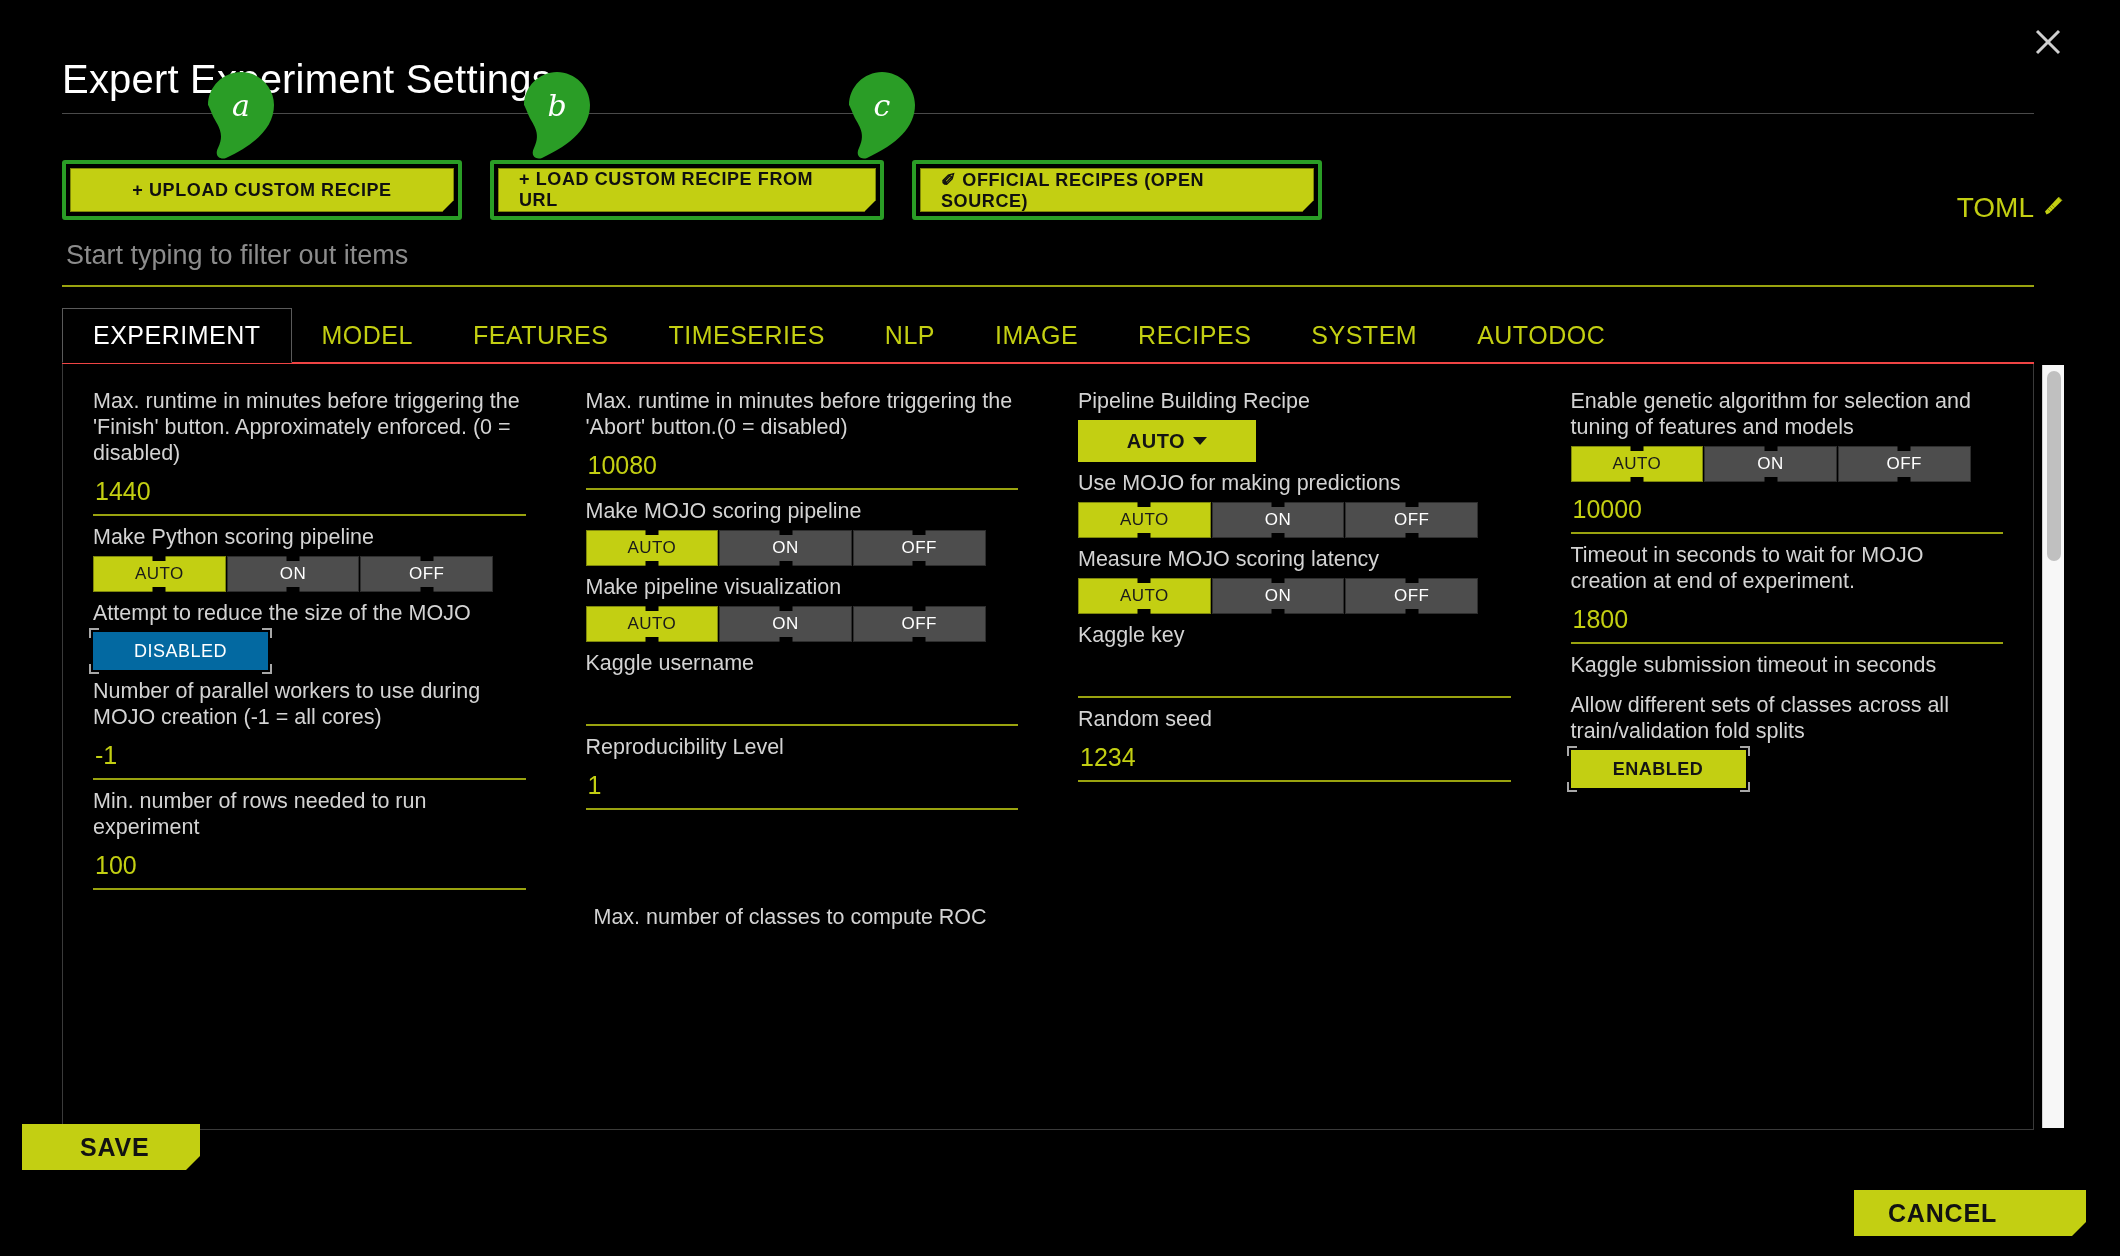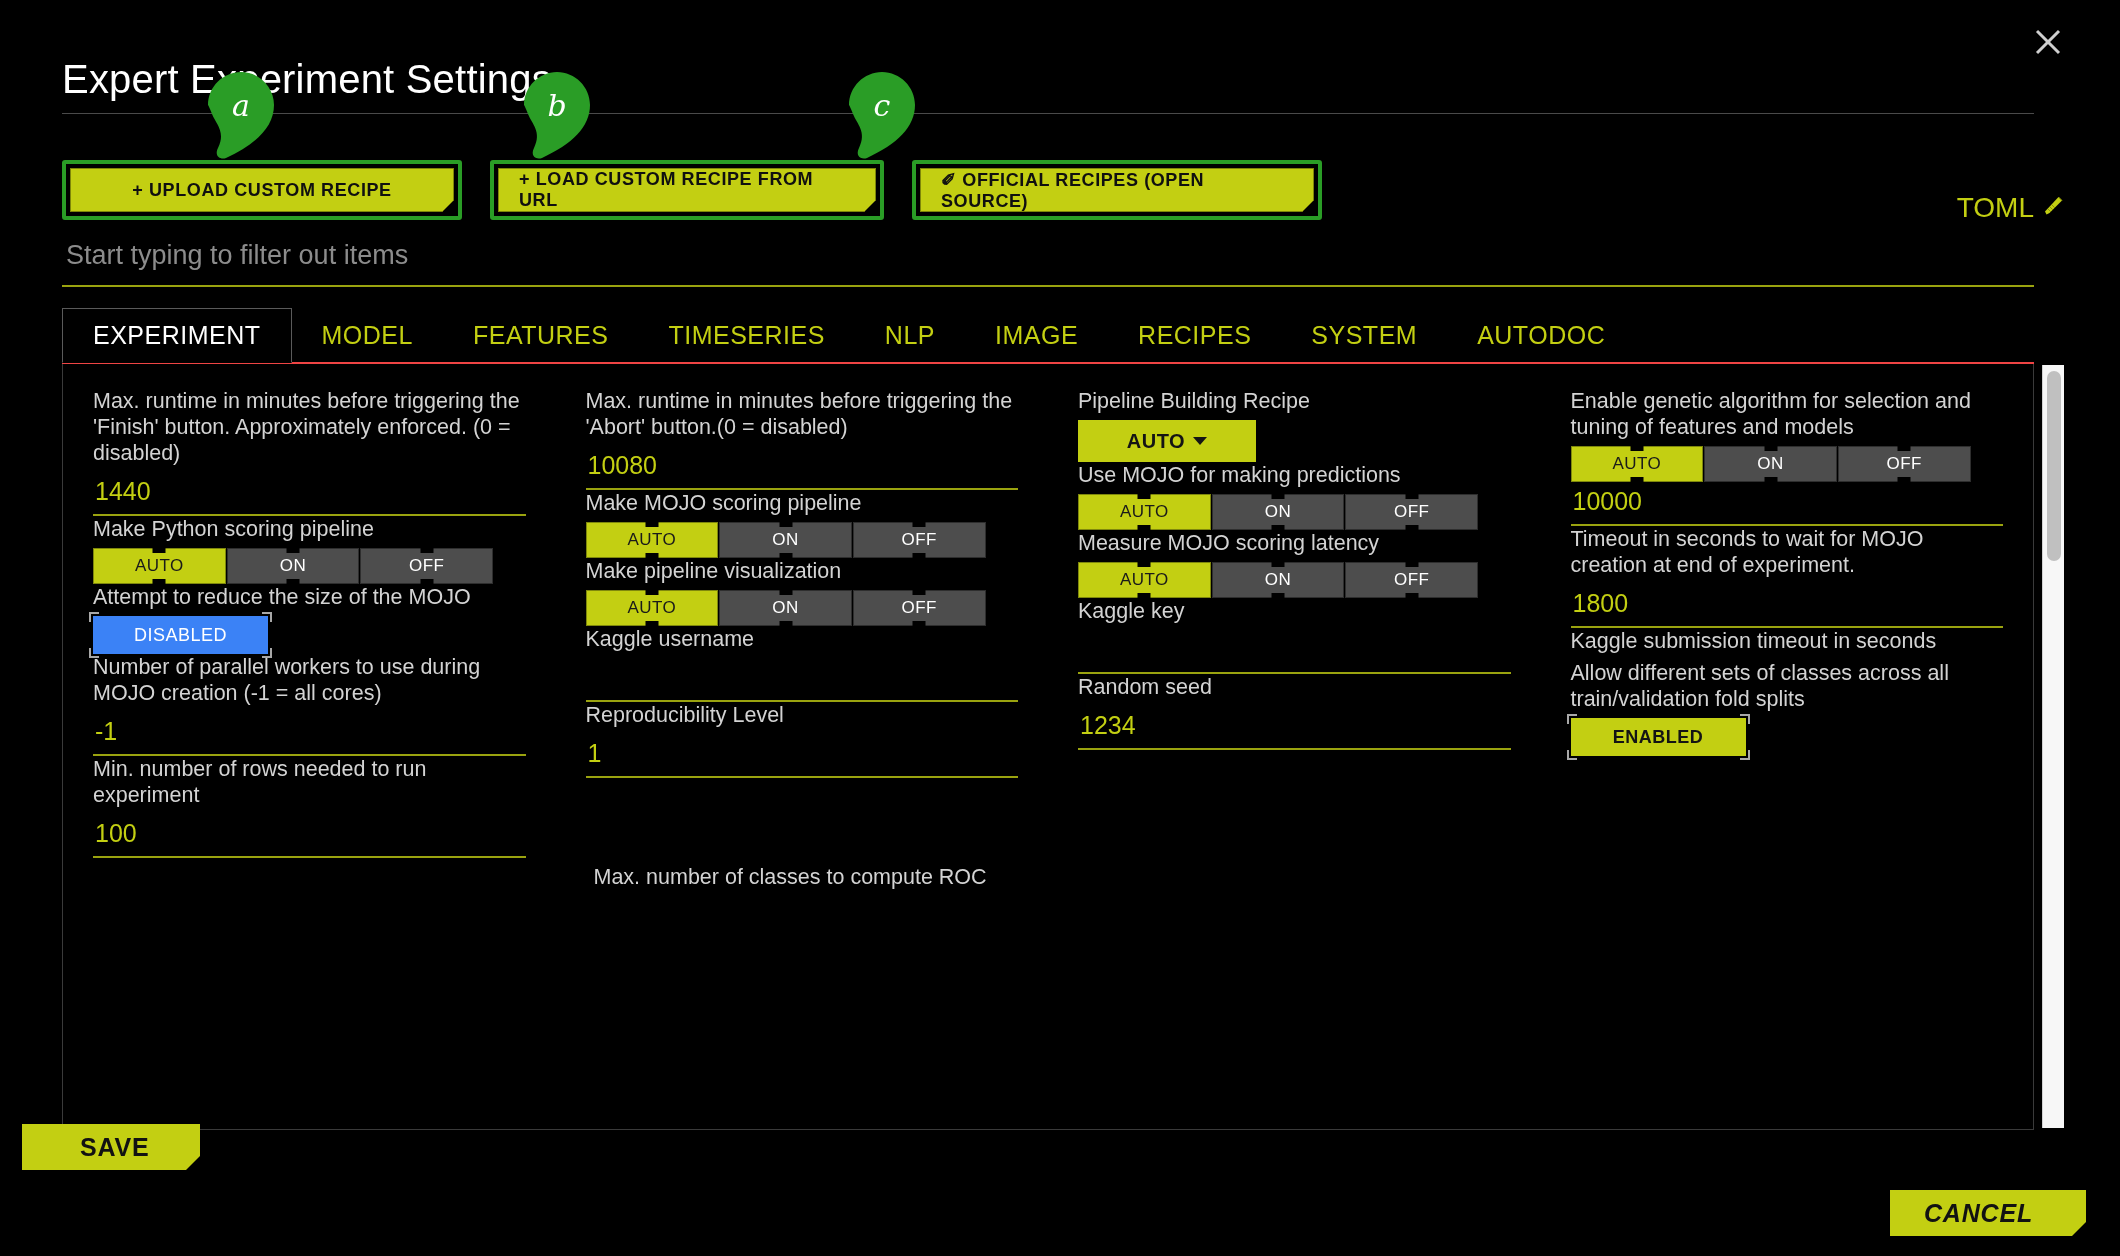--- a/index.html
+++ b/index.html
@@ -147,21 +147,21 @@
   }
   .grid {
     position: relative;
     padding: 24px 30px 0 30px;
     display: grid;
     grid-template-columns: repeat(4, 1fr);
     column-gap: 60px;
   }
   .col { display: flex; flex-direction: column; }
 
-  .field { margin-bottom: 0; }
+  .field { margin-bottom: 8px; }
   .field-label {
     color: #d3d3d3;
     font-size: 21.5px;
     line-height: 26px;
     margin-bottom: 6px;
     min-height: 26px;
   }
   .field-label.two-line { min-height: 52px; }
   .field-label.three-line { min-height: 78px; }
 
@@ -216,21 +216,21 @@
   
   .pill {
     position: relative;
     display: inline-flex; align-items: center; justify-content: center;
     min-width: 175px;
     height: 38px;
     padding: 0 18px;
     font-size: 18px; letter-spacing: .5px;
     cursor: pointer;
   }
-  .pill.disabled { background: #3b82f6; color: #ffffff; }
+  .pill.disabled { background: #0369a1; color: #ffffff; }
   .pill.enabled  { background: #c3cf12; color: #141414; font-weight: 700; }
   .pill .corner {
     position: absolute;
     width: 10px; height: 10px;
     border-color: #a8a8a8;
     border-style: solid;
     border-width: 0;
   }
   .pill .c-tl { left: -4px; top: -4px; border-left-width: 2px; border-top-width: 2px; }
   .pill .c-tr { right: -4px; top: -4px; border-right-width: 2px; border-top-width: 2px; }
@@ -291,21 +291,21 @@
     position: absolute;
     height: 46px;
     display: flex; align-items: center;
     background: #c3cf12;
     color: #121212;
     font-size: 25px; font-weight: 700; letter-spacing: .8px;
     cursor: pointer;
     clip-path: polygon(0 0, 100% 0, 100% calc(100% - 14px), calc(100% - 14px) 100%, 0 100%);
   }
   #save-btn  { left: 22px; top: 1124px; width: 178px; padding-left: 58px; }
-  #cancel-btn{ right: 34px; top: 1190px; width: 196px; padding-left: 34px; font-style: italic; }
+  #cancel-btn{ right: 34px; top: 1190px; width: 232px; padding-left: 34px; }
 </style>
 </head>
 <body>
 
 <div id="app">
 
   <div class="close-btn">
     <svg width="30" height="30" viewBox="0 0 30 30">
       <line x1="4" y1="4" x2="26" y2="26" stroke="#cfcfcf" stroke-width="3"></line>
       <line x1="26" y1="4" x2="4" y2="26" stroke="#cfcfcf" stroke-width="3"></line>

